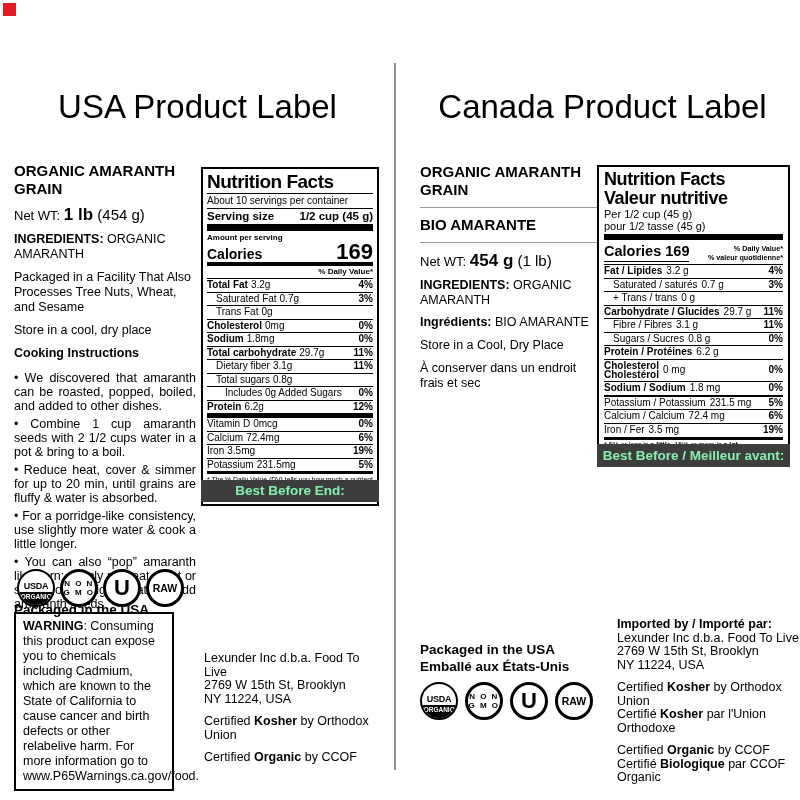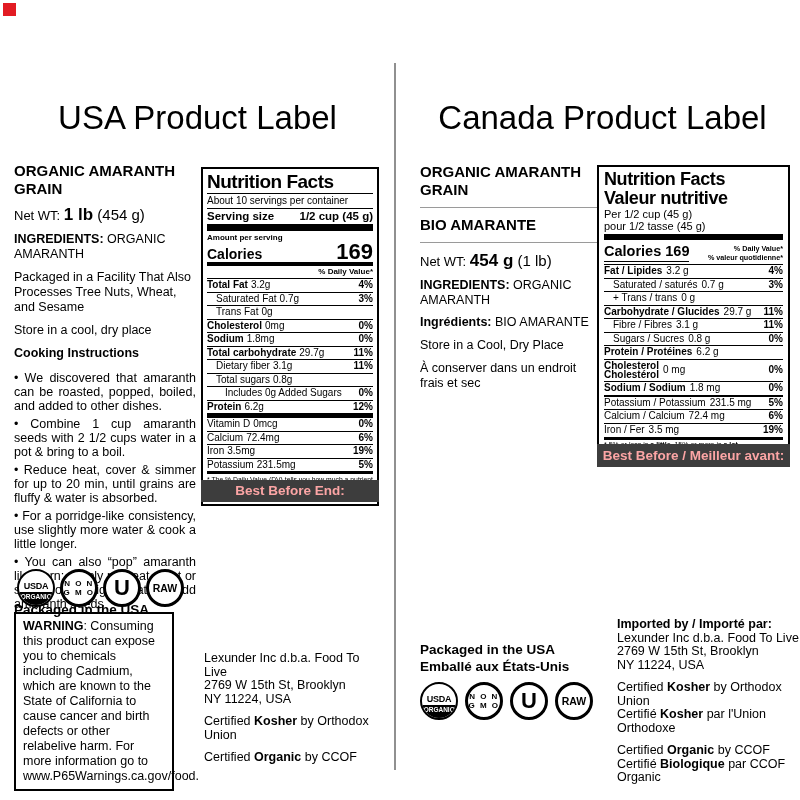--- a/index.html
+++ b/index.html
@@ -1,21 +1,21 @@
 <!DOCTYPE html>
 <html><head>
 <meta charset="utf-8">
 <style>
   html,body{margin:0;padding:0;background:#fff;}
   #page{position:relative;width:800px;height:800px;background:#ffffff;
         font-family:"Liberation Sans", sans-serif;color:#000;overflow:hidden;}
   .b{font-weight:bold;}
   .red-sq{position:absolute;left:3px;top:3px;width:13px;height:13px;background:#e21b23;}
   .divider{position:absolute;left:394px;top:63px;width:2px;height:707px;background:#909090;}
-  .title{position:absolute;top:98px;width:395px;text-align:center;font-size:33px;line-height:40px;}
+  .title{position:absolute;top:87px;width:395px;text-align:center;font-size:33px;line-height:40px;}
 
   
   .col{position:absolute;}
   .pname{font-size:15px;line-height:18px;font-weight:bold;}
   .netwt{margin-top:7px;font-size:13px;}
   .nw-b{font-weight:bold;font-size:17px;}
   .nw-r{font-size:15px;}
   .ingr{margin-top:7px;font-size:12.5px;line-height:15px;}
   .txt{margin:8px 0 0 0;font-size:12.5px;line-height:15px;}
   .bullet{margin:0 0 4px 0;font-size:12.5px;line-height:14px;text-align:justify;}
@@ -36,21 +36,21 @@
 
   
   .warnbox{position:absolute;border:2px solid #000;box-sizing:border-box;padding:5px 7px;
            font-size:12.5px;line-height:15px;}
 
   
   .addr{position:absolute;font-size:12.5px;line-height:13.5px;}
   .addr .gap{margin-top:9px;}
 
   
-  .bbbar{position:absolute;background:#3d3d3d;color:#fca5a5;font-weight:bold;
+  .bbbar{position:absolute;background:#3d3d3d;color:#86efac;font-weight:bold;
          text-align:center;font-size:13.5px;height:22px;line-height:22px;}
 
   
   .nf1{position:absolute;width:178px;box-sizing:border-box;border:2px solid #000;padding:2px 4px 4px 4px;background:#fff;}
   .nft{font-size:19px;line-height:21px;font-weight:bold;letter-spacing:-0.5px;border-bottom:1px solid #000;padding-bottom:1px;}
   .servings{font-size:10px;line-height:12px;border-bottom:1px solid #000;padding:1px 0;}
   .ssrow{display:flex;justify-content:space-between;font-weight:bold;font-size:11.5px;line-height:13px;padding:1px 0;}
   .bar7{height:7px;background:#000;}
   .bar5{height:5px;background:#000;}
   .bar4{height:4px;background:#000;}

